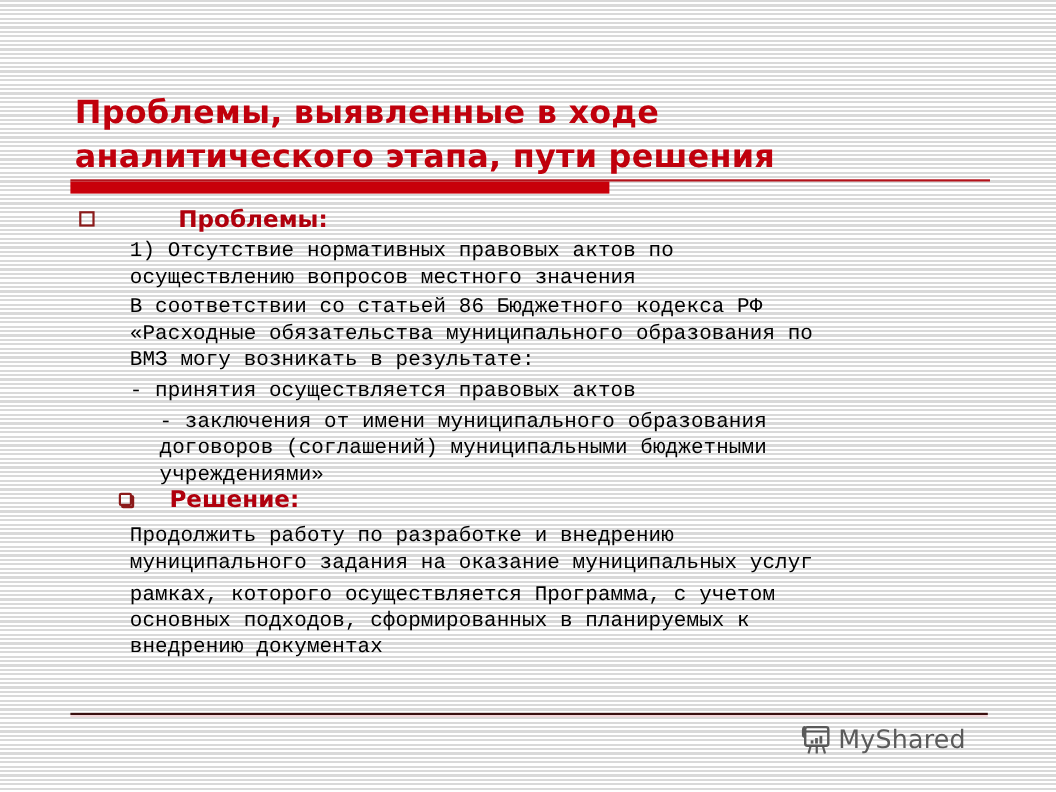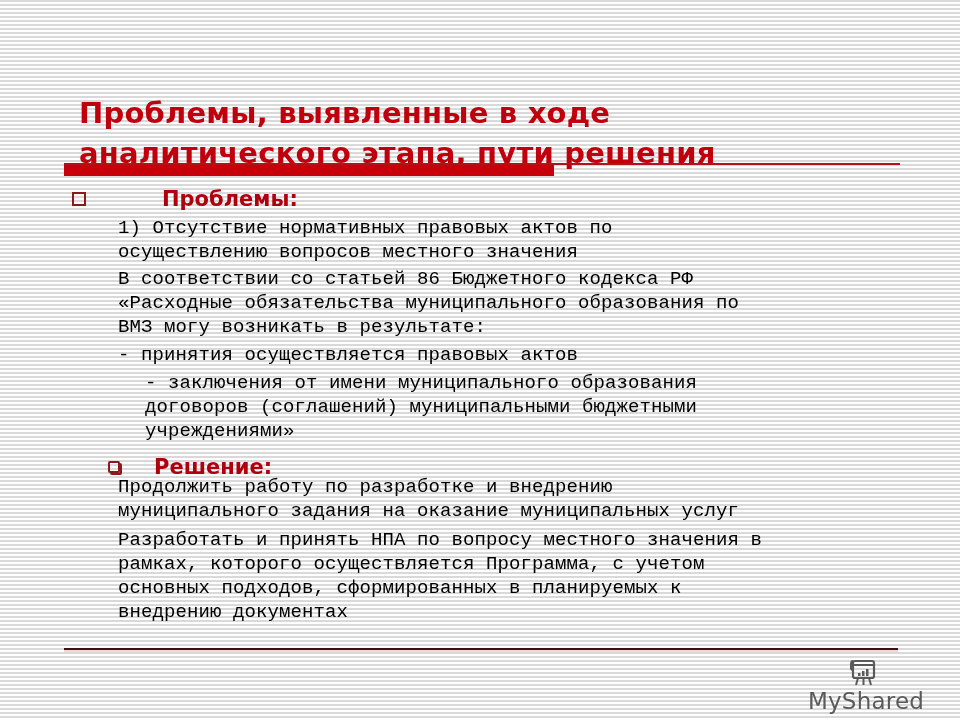--- a/index.html
+++ b/index.html
@@ -19,21 +19,21 @@
         #ffffff 2px,
         #ffffff 4px
       );
       font-family: "DejaVu Sans", sans-serif;
     }
     .title {
       position: absolute;
       left: 68px;
       top: 82px;
       width: 840px;
-      margin: 11px;
+      margin: 0;
       color: #c0000c;
       font-family: "DejaVu Sans", sans-serif;
       font-weight: bold;
       font-size: 29px;
       line-height: 40px;
       letter-spacing: 0.2px;
     }
     .title span { display: block; }
     .rule-thick {
       position: absolute;
@@ -103,26 +103,25 @@
       position: absolute;
       left: 64px;
       top: 648px;
       width: 834px;
       height: 2px;
       background: #3a1010;
       box-shadow: 0 2px 0 0 #f3d6da;
     }
     .logo {
       position: absolute;
-      left: 808px;
+      left: 728px;
       top: 658px;
       display: flex;
       align-items: center;
       color: #555555;
-      flex-direction: column;
     }
     .logo-icon {
       width: 28px;
       height: 30px;
       margin-right: 6px;
     }
     .logo-text {
       font-family: "DejaVu Sans", sans-serif;
       font-size: 23px;
       color: #5a5a5a;
@@ -161,32 +160,31 @@
   <p class="para" style="top:343px;">
     <span>- принятия осуществляется правовых актов</span>
   </p>
 
   <p class="para" style="top:371px;margin-left:27px;">
     <span>- заключения от имени муниципального образования</span>
     <span>договоров (соглашений) муниципальными бюджетными</span>
     <span>учреждениями»</span>
   </p>
 
-  <div class="heading" style="top:455px;padding-left:36px;">
+  <div class="heading" style="top:442px;padding-left:36px;">
     <span class="bullet-shadow"></span>
     <span class="heading-label">Решение:</span>
   </div>
 
   <p class="para" style="top:475px;">
     <span>Продолжить работу по разработке и внедрению</span>
     <span>муниципального задания на оказание муниципальных услуг</span>
   </p>
 
   <p class="para" style="top:528px;">
-    <span>Разработать и принять НПА по вопросу местного значения в</span>
     <span>рамках, которого осуществляется Программа,  с учетом</span>
     <span>основных подходов, сформированных в планируемых к</span>
     <span>внедрению документах</span>
   </p>
 </div>
 
 <div class="rule-bottom"></div>
 
 <div class="logo">
   <svg class="logo-icon" viewBox="0 0 28 30">

